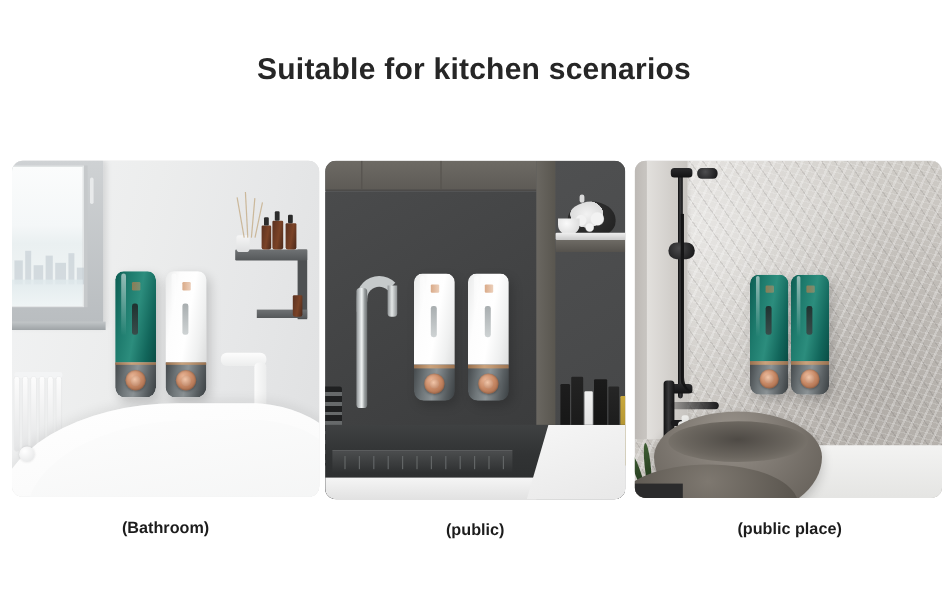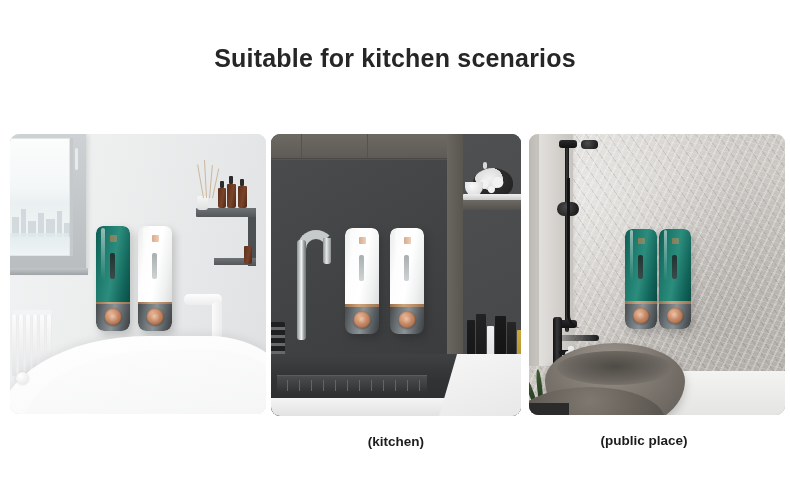--- a/index.html
+++ b/index.html
@@ -57,21 +57,21 @@
     white-space: nowrap;
   }
 
   
   #panel-bathroom { left: 10px;  width: 256px; height: 280px; }
   #panel-kitchen  { left: 271px; width: 250px; height: 282px; }
   #panel-public   { left: 529px; width: 256px; height: 281px; }
 
   #cap-bathroom { left: 10px;  top: 298px; width: 256px; }
   #cap-kitchen  { left: 271px; top: 300px; width: 250px; }
-  #cap-public   { left: 516px; top: 299px; width: 256px; }
+  #cap-public   { left: 530px; top: 299px; width: 256px; }
 
   
   .bath-wall {
     position: absolute; inset: 0;
     background: linear-gradient(105deg,#f2f3f4 0%, #eceded 38%, #e6e7e8 68%, #dfe0e1 100%);
   }
   .bath-window-frame {
     position: absolute; left: -2px; top: -2px; width: 78px; height: 138px;
     background: linear-gradient(180deg,#cfd2d4,#b9bdc0);
     border-radius: 0 3px 3px 0;
@@ -711,15 +711,16 @@
       <div class="pub-counter"></div>
       <div class="pub-wood"></div>
       <div class="pub-basin">
         <div class="pub-basin-inner"></div>
       </div>
       <div class="pub-basin2"></div>
       <div class="pub-dark-strip"></div>
     </div>
   </div>
 
-  <div class="caption" id="cap-kitchen">(kitchen)</div>
+  <div class="caption" id="cap-bathroom">(Bathroom)</div>
+  <div class="caption" id="cap-kitchen">(public)</div>
   <div class="caption" id="cap-public">(public place)</div>
 </div>
 
 </body></html>

